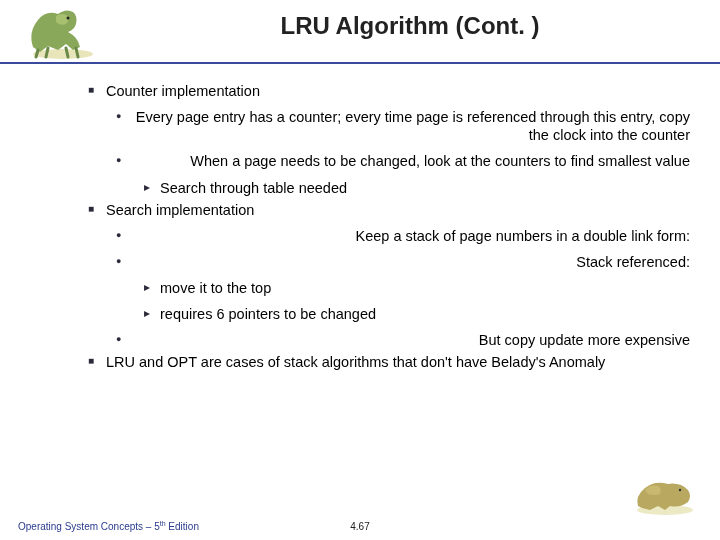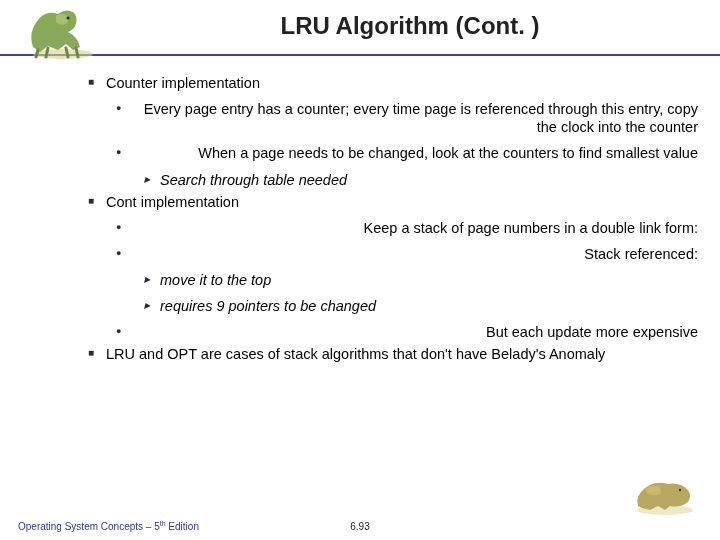--- a/index.html
+++ b/index.html
@@ -8,53 +8,53 @@
     height: 540px;
     background: #fff;
     font-family: Arial, Helvetica, sans-serif;
     position: relative;
     overflow: hidden;
   }
   .header {
     position: relative;
     padding: 12px 20px 6px 120px;
     border-bottom: 2px solid #3a4b9e;
-    height: 56px;
+    height: 64px;
   }
   .title {
     font-size: 24px;
     font-weight: bold;
     color: #222;
     text-align: center;
   }
   .dino-top {
     position: absolute;
     left: 18px;
     top: 2px;
     width: 90px;
     height: 58px;
   }
   .dino-top svg { width: 100%; height: 100%; }
   .content {
-    padding: 14px 22px 0 88px;
+    padding: 14px 30px 0 88px;
     font-size: 14.5px;
     color: #000;
     line-height: 1.25;
   }
   .lvl1 { margin: 4px 0 4px 0; padding-left: 18px; position: relative; }
   .lvl1::before {
     content: "■"; position: absolute; left: 0; top: 2px;
     font-size: 10px; color: #2a2a3a;
   }
   .lvl2 { margin: 8px 0 4px 28px; padding-left: 18px; position: relative; text-align: right; }
   .lvl2::before {
     content: "●"; position: absolute; left: 0; top: 3px;
     font-size: 9px; color: #2a2a3a;
   }
-  .lvl3 { margin: 8px 0 4px 56px; padding-left: 16px; position: relative; font-style: italic; }
+  .lvl3 { margin: 8px 0 4px 56px; padding-left: 16px; position: relative; }
   .lvl3::before {
     content: "▸"; position: absolute; left: 0; top: 1px;
     font-size: 12px; color: #2a2a3a;
   }
   .bold { font-weight: normal; }
   .footer {
     position: absolute;
     bottom: 8px; left: 0; right: 0;
     padding: 0 18px;
     display: flex;
@@ -90,38 +90,38 @@
     </svg>
   </div>
   <div class="title">LRU Algorithm (Cont. )</div>
 </div>
 
 <div class="content">
   <div class="lvl1">Counter implementation</div>
   <div class="lvl2">Every page entry has a counter; every time page is referenced through this entry, copy the clock into the counter</div>
   <div class="lvl2">When a page needs to be changed, look at the counters to find smallest value</div>
   <div class="lvl3">Search through table needed</div>
-  <div class="lvl1">Cont implementation</div>
+  <div class="lvl1">Search implementation</div>
   <div class="lvl2">Keep a stack of page numbers in a double link form:</div>
   <div class="lvl2">Stack referenced:</div>
   <div class="lvl3">move it to the top</div>
-  <div class="lvl3">requires 9 pointers to be changed</div>
-  <div class="lvl2">But each update more expensive</div>
+  <div class="lvl3">requires 6 pointers to be changed</div>
+  <div class="lvl2">But copy update more expensive</div>
   <div class="lvl1">
     <span>LRU and OPT are cases of </span><span class="bold">stack algorithms</span><span> that don't have Belady's Anomaly</span>
   </div>
 </div>
 
 <div class="dino-bottom">
   <svg viewBox="0 0 70 48">
     <ellipse cx="35" cy="42" rx="28" ry="5" fill="#d9d48c" opacity="0.5"></ellipse>
     <path d="M8 38 Q5 28 15 20 Q25 12 38 16 Q50 14 58 22 Q62 28 58 34 Q50 40 40 38 L35 42 L28 38 L20 42 L12 40 Z" fill="#b8a860"></path>
     <path d="M15 22 Q20 16 28 18 Q32 20 30 26 Q24 28 18 26 Z" fill="#c8b870"></path>
     <circle cx="50" cy="22" r="1.2" fill="#333"></circle>
   </svg>
 </div>
 
 <div class="footer">
   <div class="footer-left">
     <span>Operating System Concepts – 5</span><sup>th</sup><span> Edition</span>
   </div>
-  <div class="footer-mid">6.93</div>
+  <div class="footer-mid">4.67</div>
 </div>
 
 </body></html>

